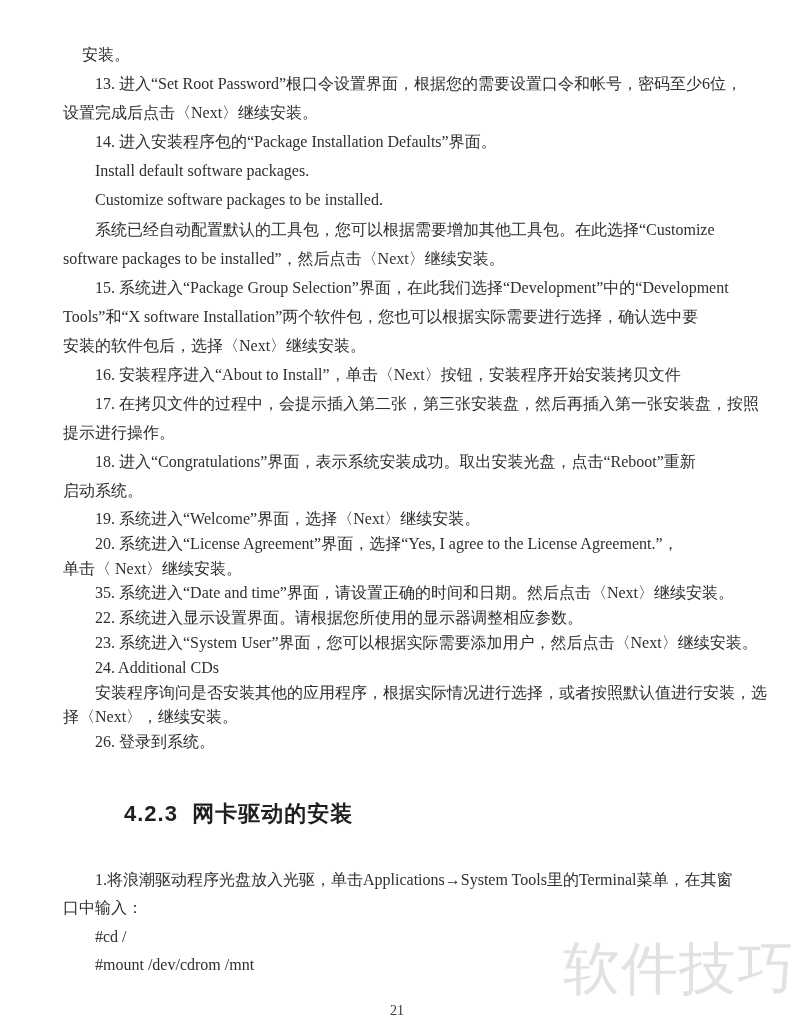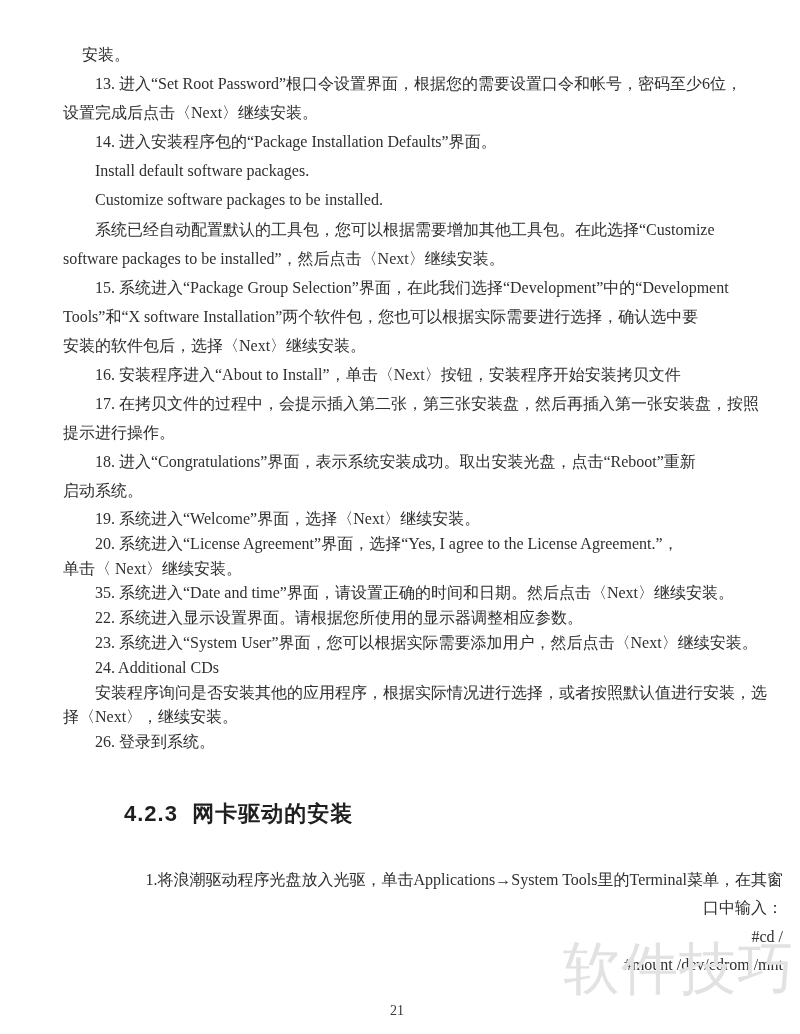--- a/index.html
+++ b/index.html
@@ -17,21 +17,21 @@
     color: #2f2f2f;
   }
   .textblock {
     position: absolute;
     left: 63px;
     width: 720px;
     font-size: 16px;
   }
   .block-a { top: 40px;  line-height: 29.1px; }
   .block-b { top: 507px; line-height: 24.8px; }
-  .block-c { top: 866px; line-height: 28.3px; text-align: right; }
+  .block-c { top: 866px; line-height: 28.3px; }
   .ln {
     white-space: pre;
     overflow: visible;
   }
   .in  { padding-left: 32px; }  
   .in1 { padding-left: 19px; }  
   .heading {
     position: absolute;
     left: 84px;
     top: 799px;

